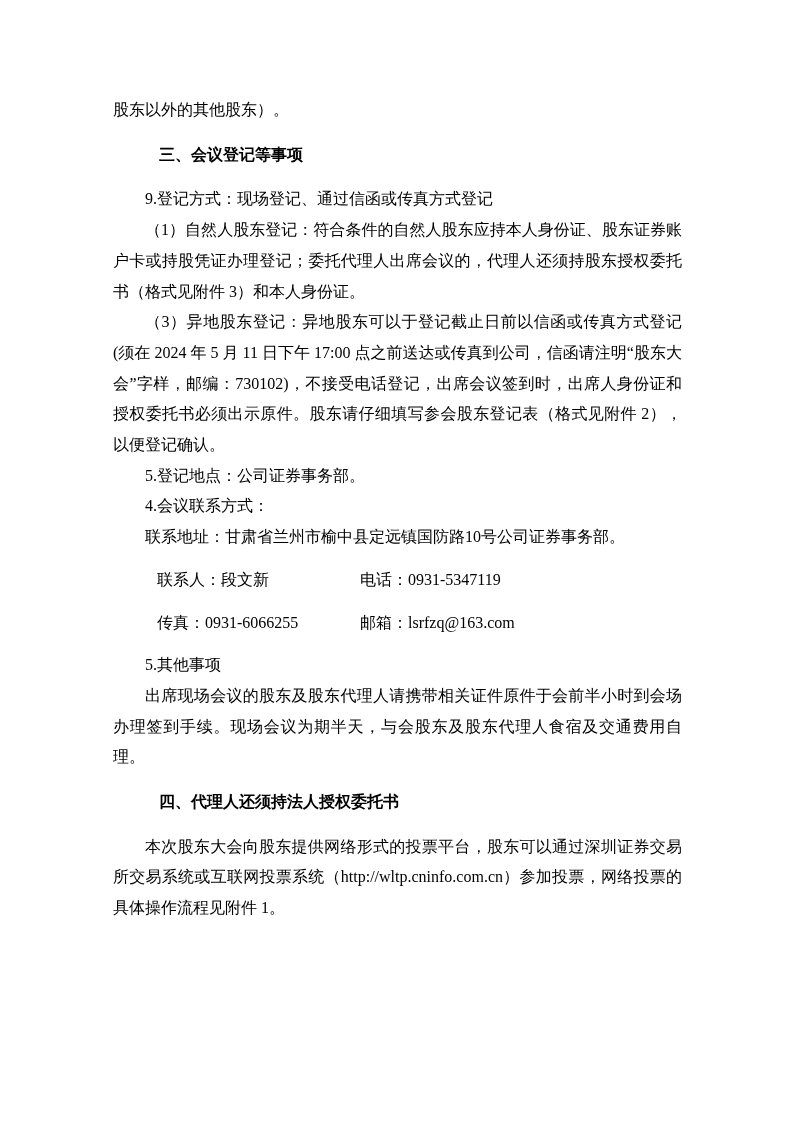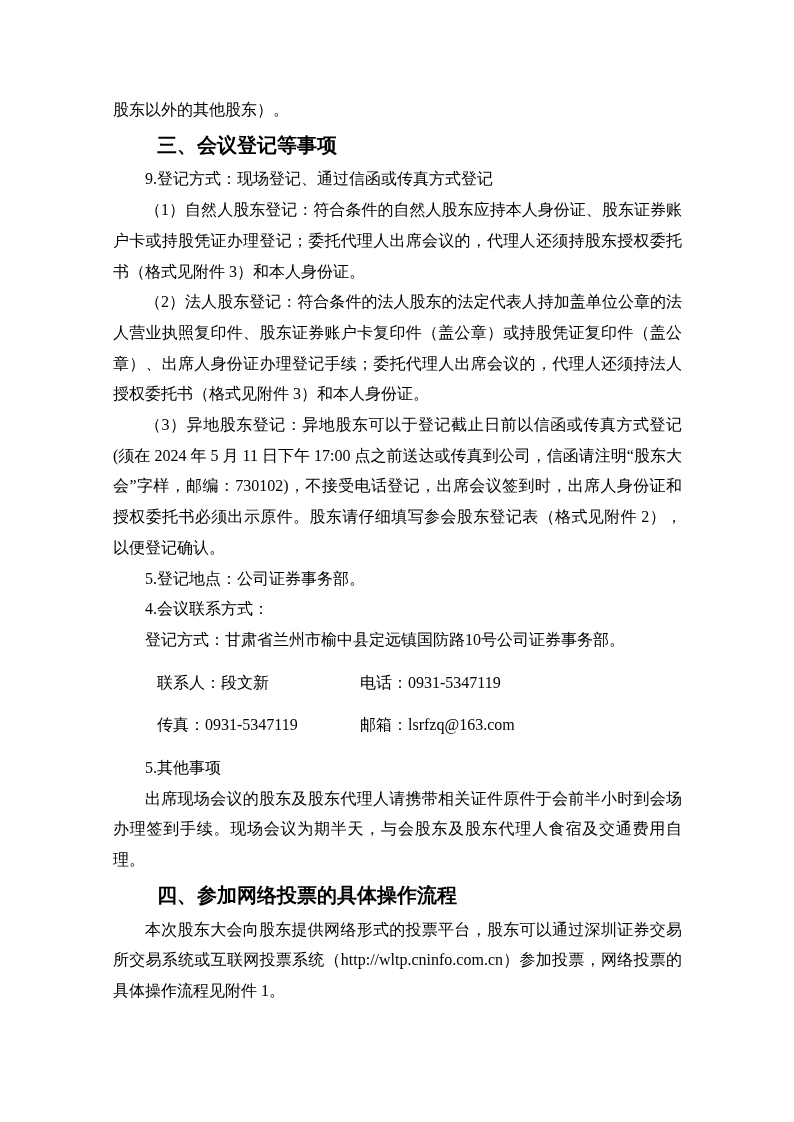--- a/index.html
+++ b/index.html
@@ -22,25 +22,25 @@
   }
   .para {
     margin: 0;
     text-align: justify;
     text-indent: 2em;
   }
   .no-indent {
     text-indent: 0;
   }
   .heading {
-    margin: 4px;
+    margin: 14px;
     font-weight: bold;
     text-indent: 2em;
     font-family: Liberation Sans, sans-serif;
-    font-size: 20px;
+    font-size: 16px;
     line-height: 30.7px;
     text-align: left;
   }
   .contact-row {
     margin: 12px;
     padding-left: 2em;
     text-indent: 0;
     text-align: left;
   }
   .contact-left {
@@ -54,40 +54,39 @@
 <div class="page">
 
   <p class="para no-indent">股东以外的其他股东）。</p>
 
   <p class="heading">三、会议登记等事项</p>
 
   <p class="para">9.登记方式：现场登记、通过信函或传真方式登记</p>
 
   <p class="para">（1）自然人股东登记：符合条件的自然人股东应持本人身份证、股东证券账户卡或持股凭证办理登记；委托代理人出席会议的，代理人还须持股东授权委托书（格式见附件 3）和本人身份证。</p>
 
-  <p class="para">（2）法人股东登记：符合条件的法人股东的法定代表人持加盖单位公章的法人营业执照复印件、股东证券账户卡复印件（盖公章）或持股凭证复印件（盖公章）、出席人身份证办理登记手续；委托代理人出席会议的，代理人还须持法人授权委托书（格式见附件 3）和本人身份证。</p>
 
   <p class="para">（3）异地股东登记：异地股东可以于登记截止日前以信函或传真方式登记(须在 2024 年 5 月 11 日下午 17:00 点之前送达或传真到公司，信函请注明“股东大会”字样，邮编：730102)，不接受电话登记，出席会议签到时，出席人身份证和授权委托书必须出示原件。股东请仔细填写参会股东登记表（格式见附件 2），以便登记确认。</p>
 
 
   <p class="para">5.登记地点：公司证券事务部。</p>
 
   <p class="para">4.会议联系方式：</p>
 
-  <p class="para">登记方式：甘肃省兰州市榆中县定远镇国防路10号公司证券事务部。</p>
+  <p class="para">联系地址：甘肃省兰州市榆中县定远镇国防路10号公司证券事务部。</p>
 
   <p class="contact-row">
     <span class="contact-left">联系人：段文新</span><span class="contact-right">电话：0931-5347119</span>
   </p>
 
   <p class="contact-row">
-    <span class="contact-left">传真：0931-5347119</span><span class="contact-right">邮箱：lsrfzq@163.com</span>
+    <span class="contact-left">传真：0931-6066255</span><span class="contact-right">邮箱：lsrfzq@163.com</span>
   </p>
 
   <p class="para">5.其他事项</p>
 
   <p class="para">出席现场会议的股东及股东代理人请携带相关证件原件于会前半小时到会场办理签到手续。现场会议为期半天，与会股东及股东代理人食宿及交通费用自理。</p>
 
-  <p class="heading">四、参加网络投票的具体操作流程</p>
+  <p class="heading">四、代理人还须持法人授权委托书</p>
 
   <p class="para">本次股东大会向股东提供网络形式的投票平台，股东可以通过深圳证券交易所交易系统或互联网投票系统（http://wltp.cninfo.com.cn）参加投票，网络投票的具体操作流程见附件 1。</p>
 
 </div>
 
 </body></html>

